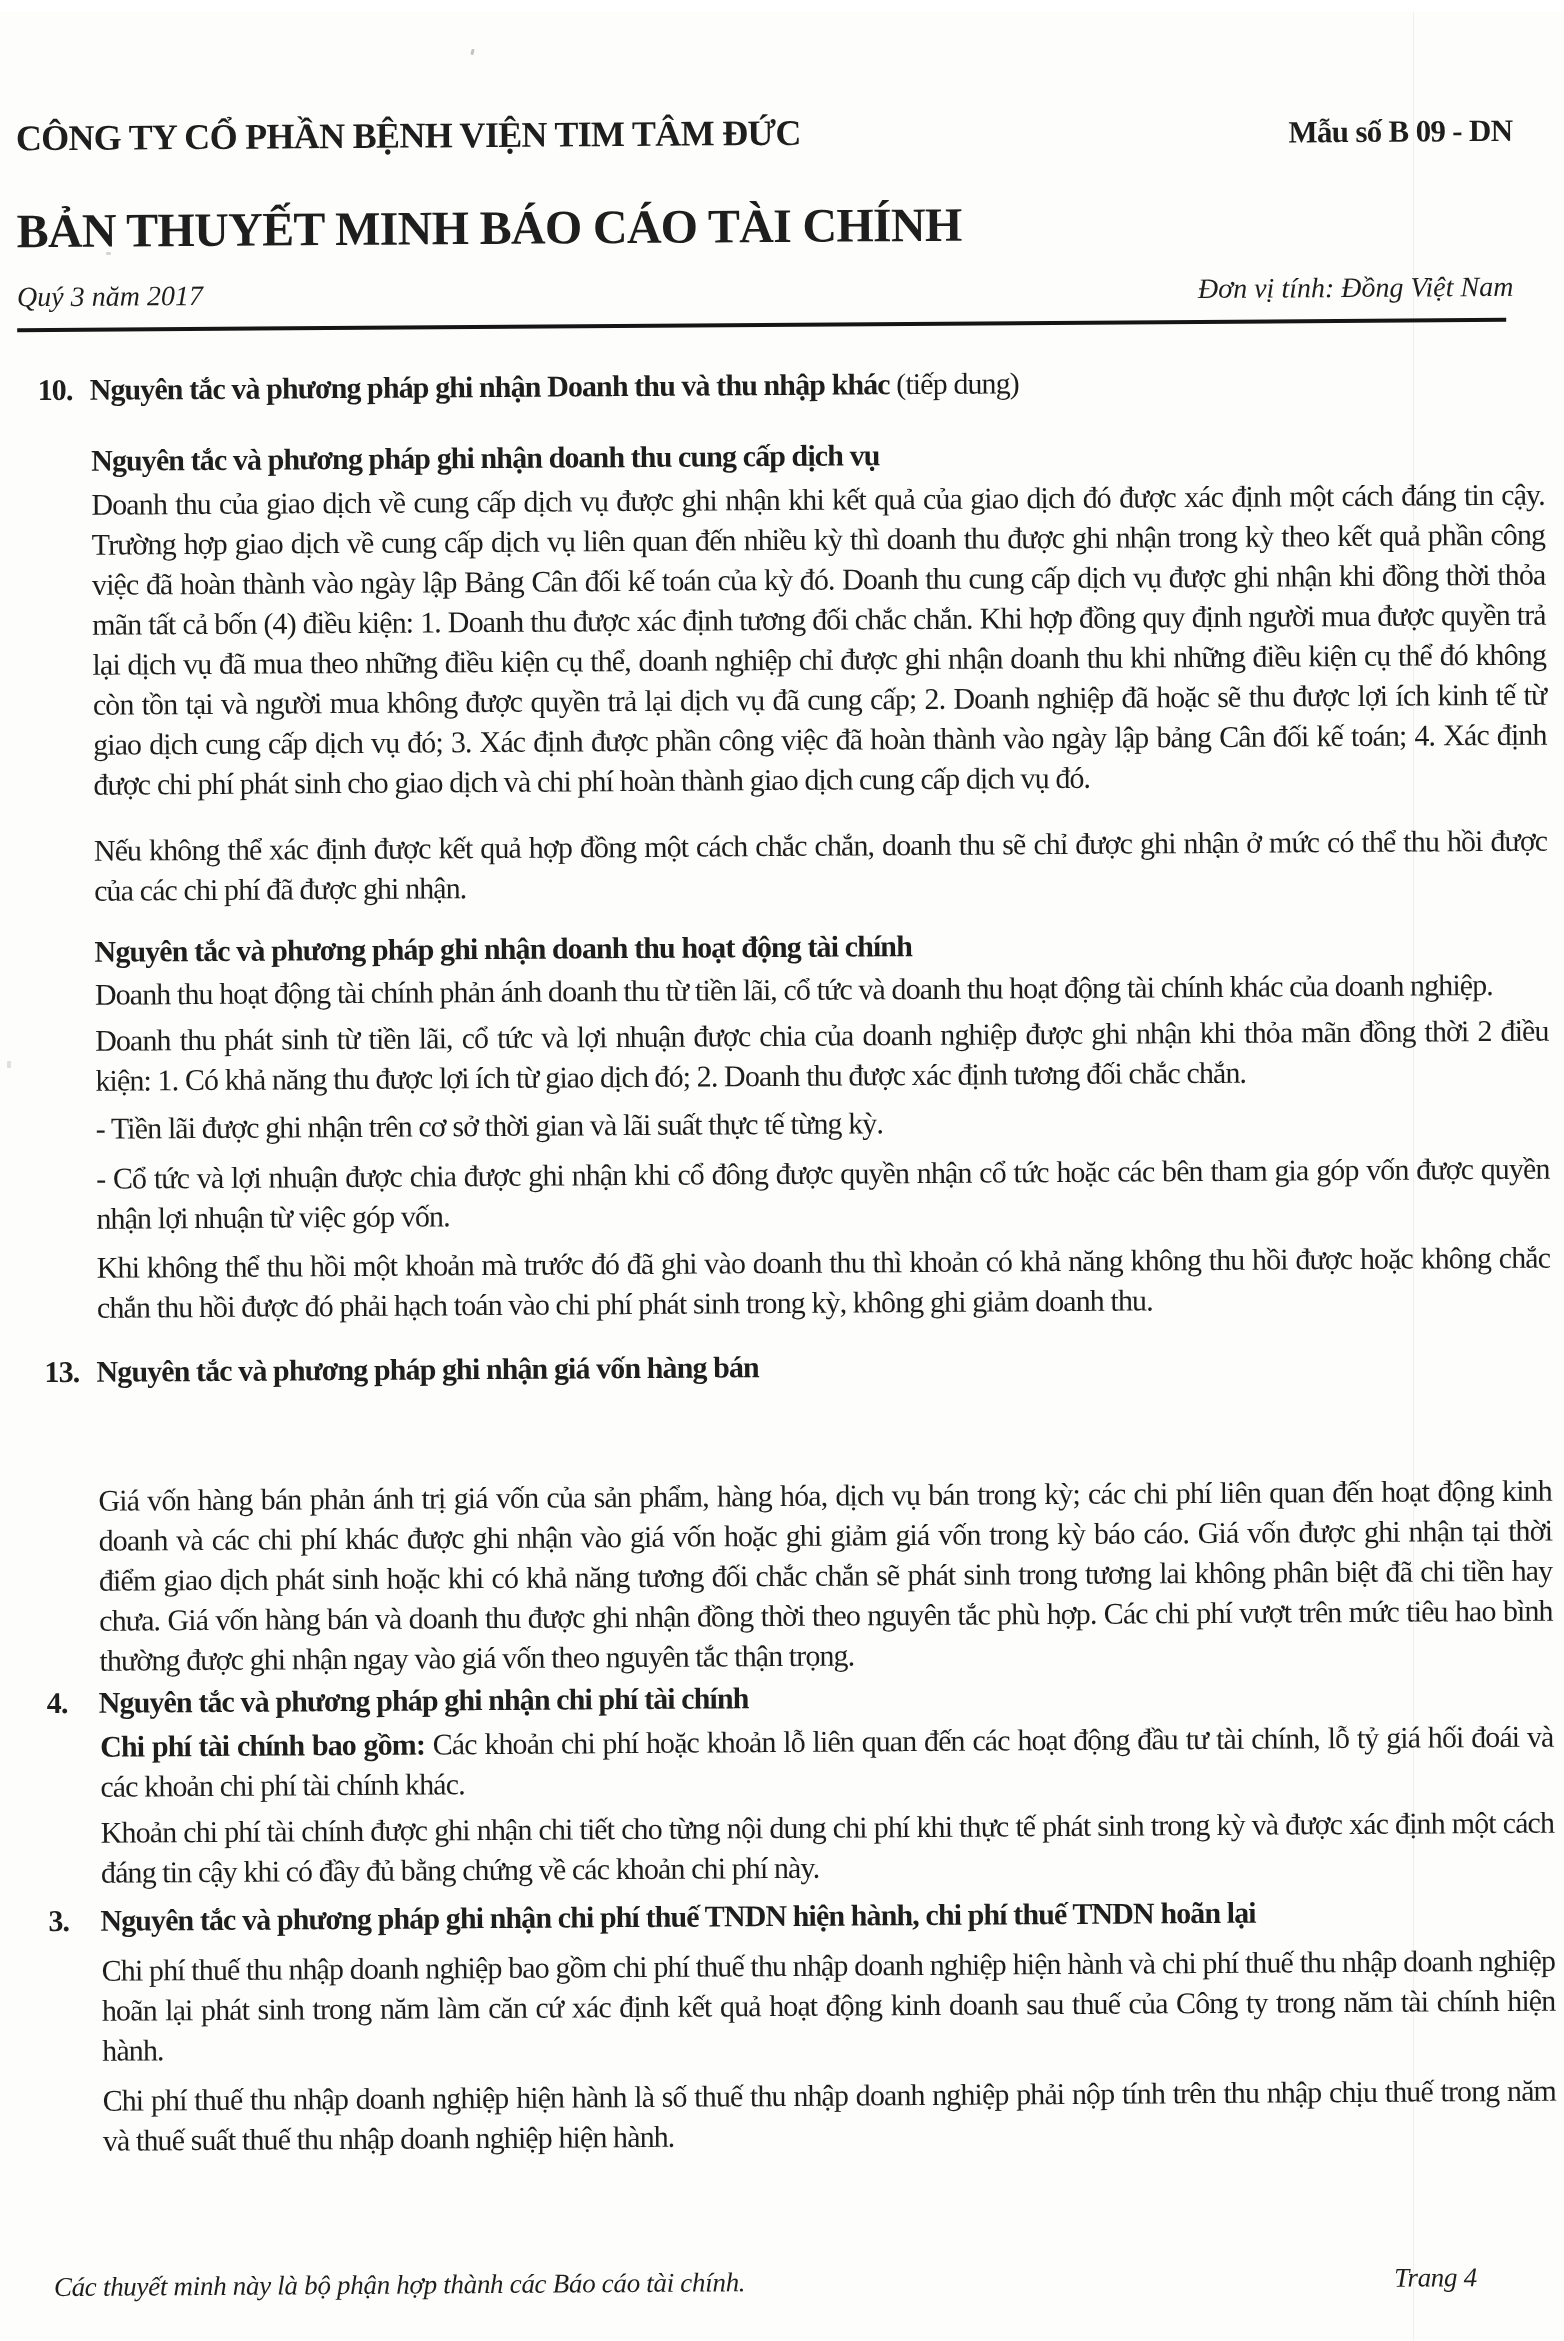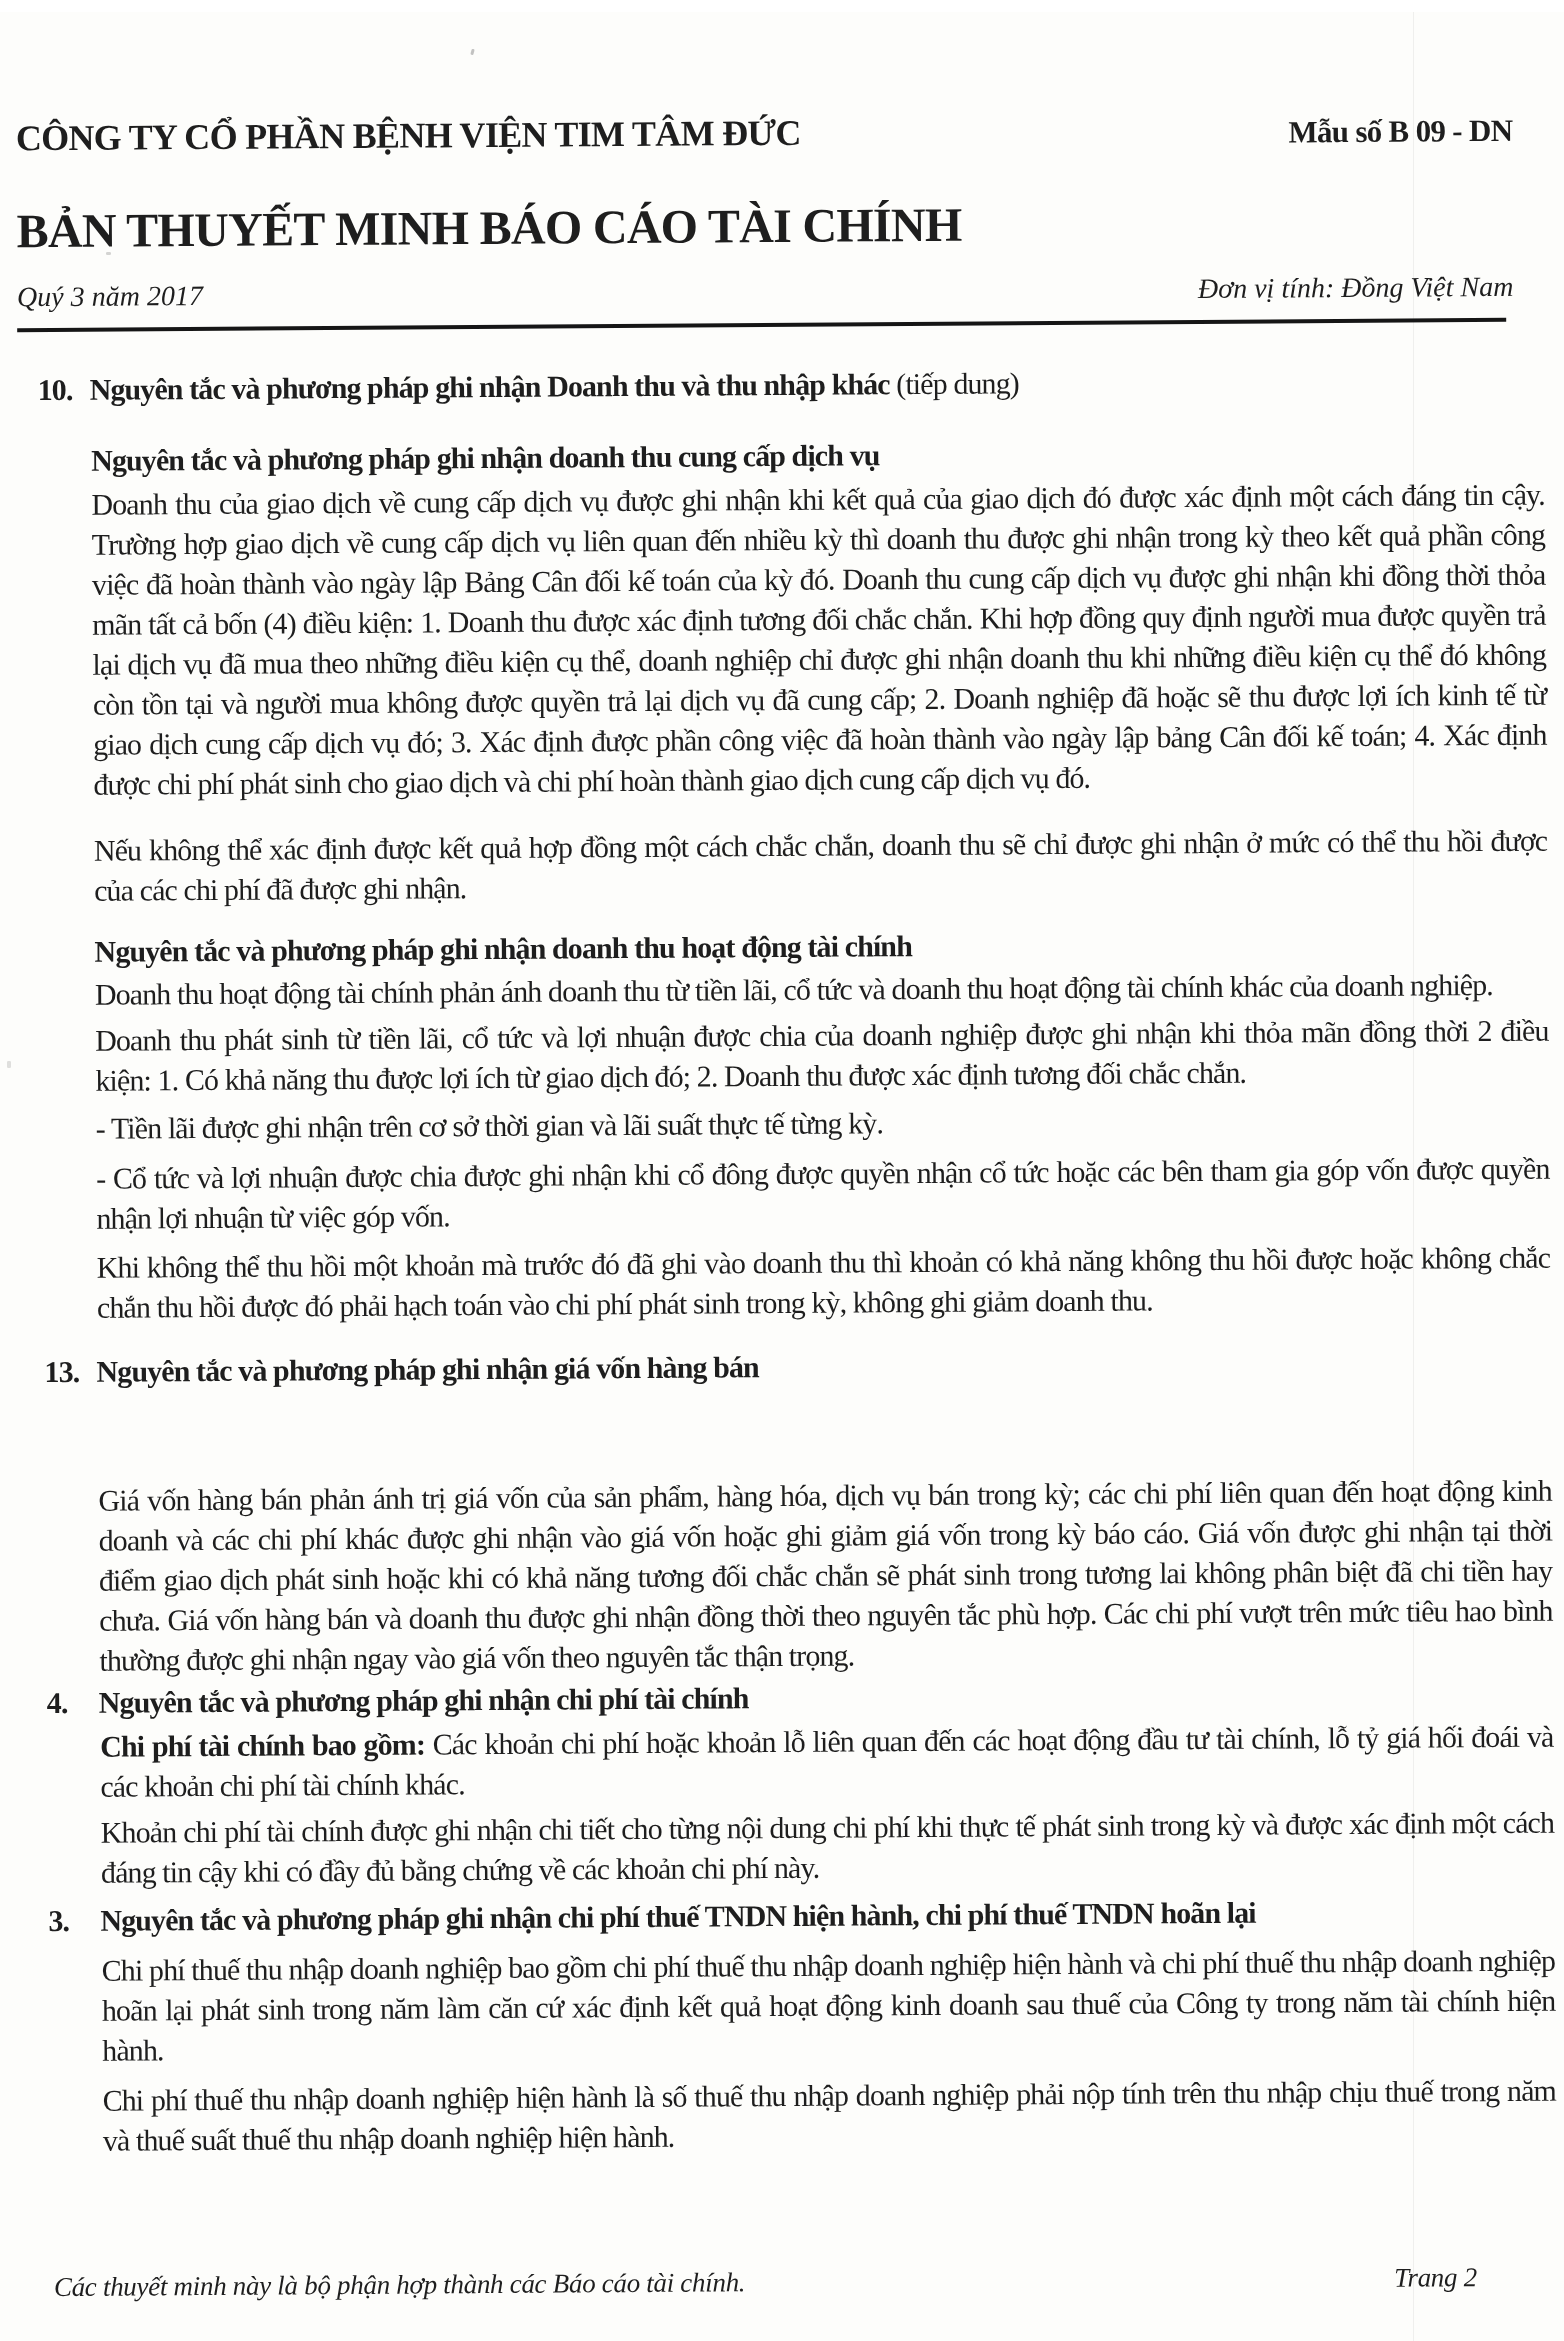--- a/index.html
+++ b/index.html
@@ -104,18 +104,18 @@
         <span class="sec-no">3.</span>
         <span class="sec-title">Nguyên tắc và phương pháp ghi nhận chi phí thuế TNDN hiện hành, chi phí thuế TNDN hoãn lại</span>
       </div>
       <p class="block para" style="margin-top:9.4px">Chi phí thuế thu nhập doanh nghiệp bao gồm chi phí thuế thu nhập doanh nghiệp hiện hành và chi phí thuế thu nhập doanh nghiệp hoãn lại phát sinh trong năm làm căn cứ xác định kết quả hoạt động kinh doanh sau thuế của Công ty trong năm tài chính hiện hành.</p>
       <p class="block para" style="margin-top:10.8px">Chi phí thuế thu nhập doanh nghiệp hiện hành là số thuế thu nhập doanh nghiệp phải nộp tính trên thu nhập chịu thuế trong năm và thuế suất thuế thu nhập doanh nghiệp hiện hành.</p>
 
     </div>
 
     <div class="footer">
       <span>Các thuyết minh này là bộ phận hợp thành các Báo cáo tài chính.</span>
-      <span>Trang 2</span>
+      <span>Trang 4</span>
     </div>
 
   </div>
 </div>
 
 
 </body></html>

